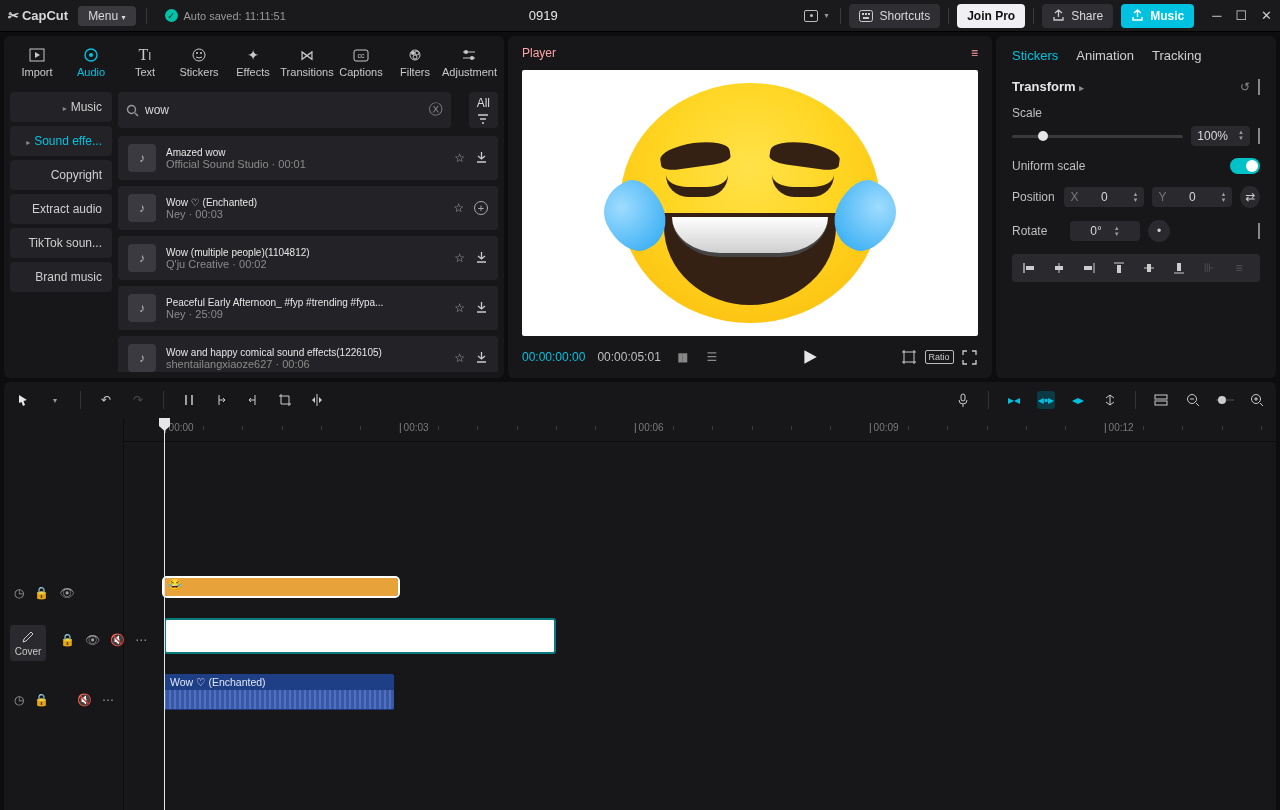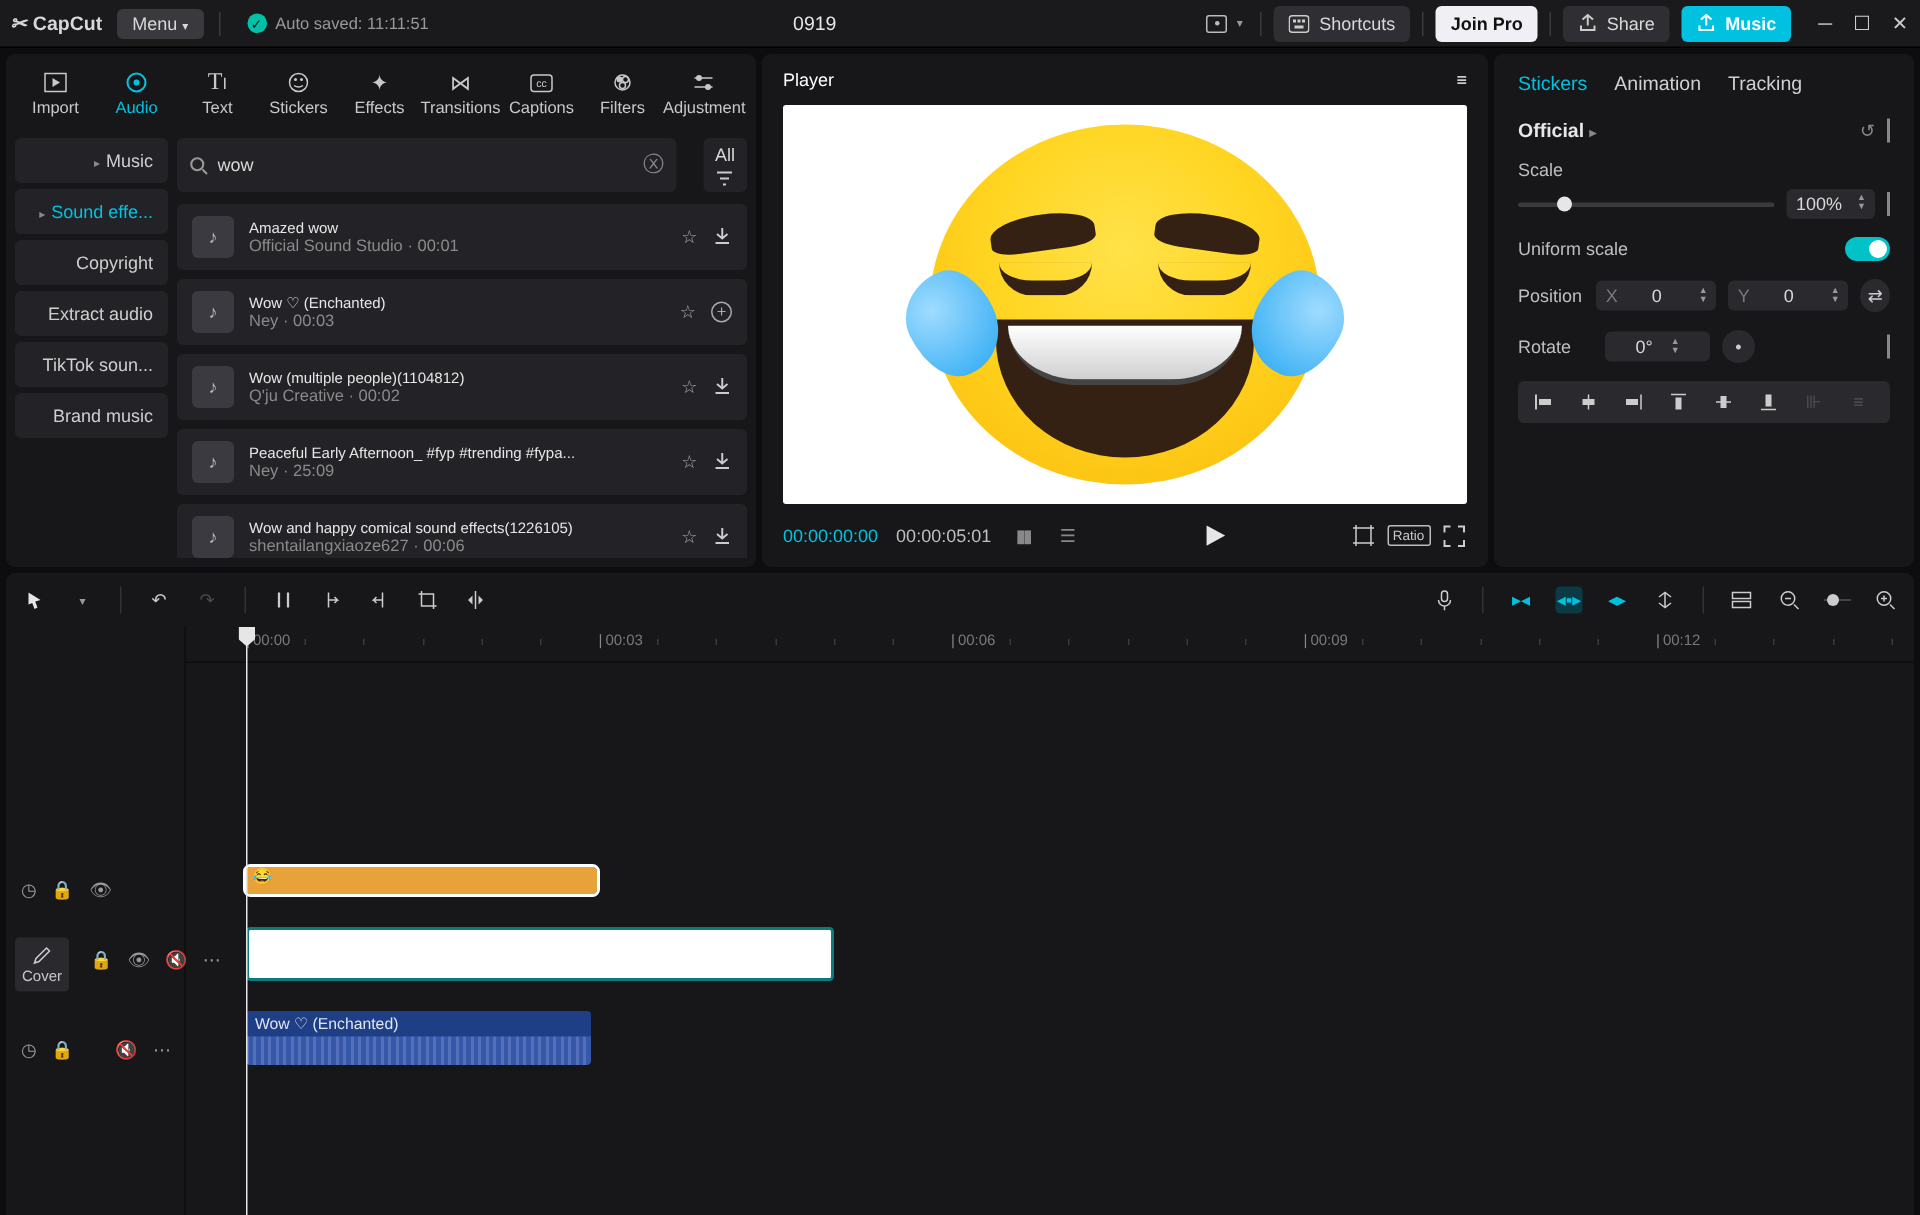--- a/index.html
+++ b/index.html
@@ -48,21 +48,21 @@
 .results { flex: 1; overflow: auto; display: flex; flex-direction: column; gap: 6px; }
 .result { background: #232327; border-radius: 4px; padding: 8px 10px; display: flex; align-items: center; gap: 10px; }
 .r-icon { width: 28px; height: 28px; background: #3a3a40; border-radius: 4px; display: flex; align-items: center; justify-content: center; color: #bbb; }
 .r-text { flex: 1; min-width: 0; }
 .r-title { font-size: 10px; color: #e6e6e6; white-space: nowrap; overflow: hidden; text-overflow: ellipsis; font-weight: 500; }
 .r-sub { font-size: 11px; color: #8a8a8a; white-space: nowrap; overflow: hidden; text-overflow: ellipsis; }
 .r-actions { display: flex; gap: 10px; color: #aaa; }
 .r-actions span { cursor: pointer; }
 
 
-.player-header { display: flex; align-items: center; justify-content: space-between; padding: 10px 14px 6px; color: #ffffff; }
+.player-header { display: flex; align-items: center; justify-content: space-between; padding: 10px 14px 6px; color: #fca5a5; }
 .player-canvas { flex: 1; margin: 4px 14px; background: #fff; border-radius: 2px; display: flex; align-items: center; justify-content: center; position: relative; overflow: hidden; }
 .emoji-face { width: 260px; height: 240px; position: relative; }
 .face-bg { position:absolute; inset:0; border-radius: 50% / 50%; background: radial-gradient(circle at 50% 35%, #ffe24a 0%, #ffd521 45%, #fcb90a 100%); }
 .brow { position:absolute; width:70px; height:24px; background:#352114; top:60px; border-radius: 60% 60% 30% 30%;}
 .brow.l { left:40px; transform:rotate(-8deg);}
 .brow.r { right:40px; transform:rotate(8deg);}
 .eye-squint { position:absolute; width:62px; height:22px; top:92px; border-bottom: 10px solid #352114; border-radius: 0 0 60px 60px; }
 .eye-squint.l{left:46px;} .eye-squint.r{right:46px;}
 .tear { position:absolute; width:58px; height:70px; background: radial-gradient(circle at 35% 30%, #9fdcff, #2aa8f2); top:98px; border-radius: 60% 40% 55% 45% / 45% 55% 50% 60%; }
 .tear.l { left:-14px; transform: rotate(-26deg);} .tear.r { right:-14px; transform: rotate(26deg) scaleX(-1);}
@@ -419,21 +419,21 @@
   </div>
 
   <div class="panel inspector">
     <div class="insp-tabs" id="insptabs">
         <div class="insp-tab active">Stickers</div>
         <div class="insp-tab">Animation</div>
         <div class="insp-tab">Tracking</div>
       </div>
     <div class="insp-body">
       <div class="insp-row">
-        <span class="section-title"><span>Official</span> <span style="font-size:9px;color:#888;">▸</span></span>
+        <span class="section-title"><span>Transform</span> <span style="font-size:9px;color:#888;">▸</span></span>
         <span class="reset-ic">↺</span>
         <span class="kf-ic"><span class="keyframe-diamond"></span></span>
       </div>
       <div style="display:flex;flex-direction:column;gap:6px;">
         <span style="color:#bfbfbf;">Scale</span>
         <div class="insp-row">
           <div class="slider-track">
               <div class="slider-thumb" style="left:18%;"></div>
             </div>
           <div class="num-box">

